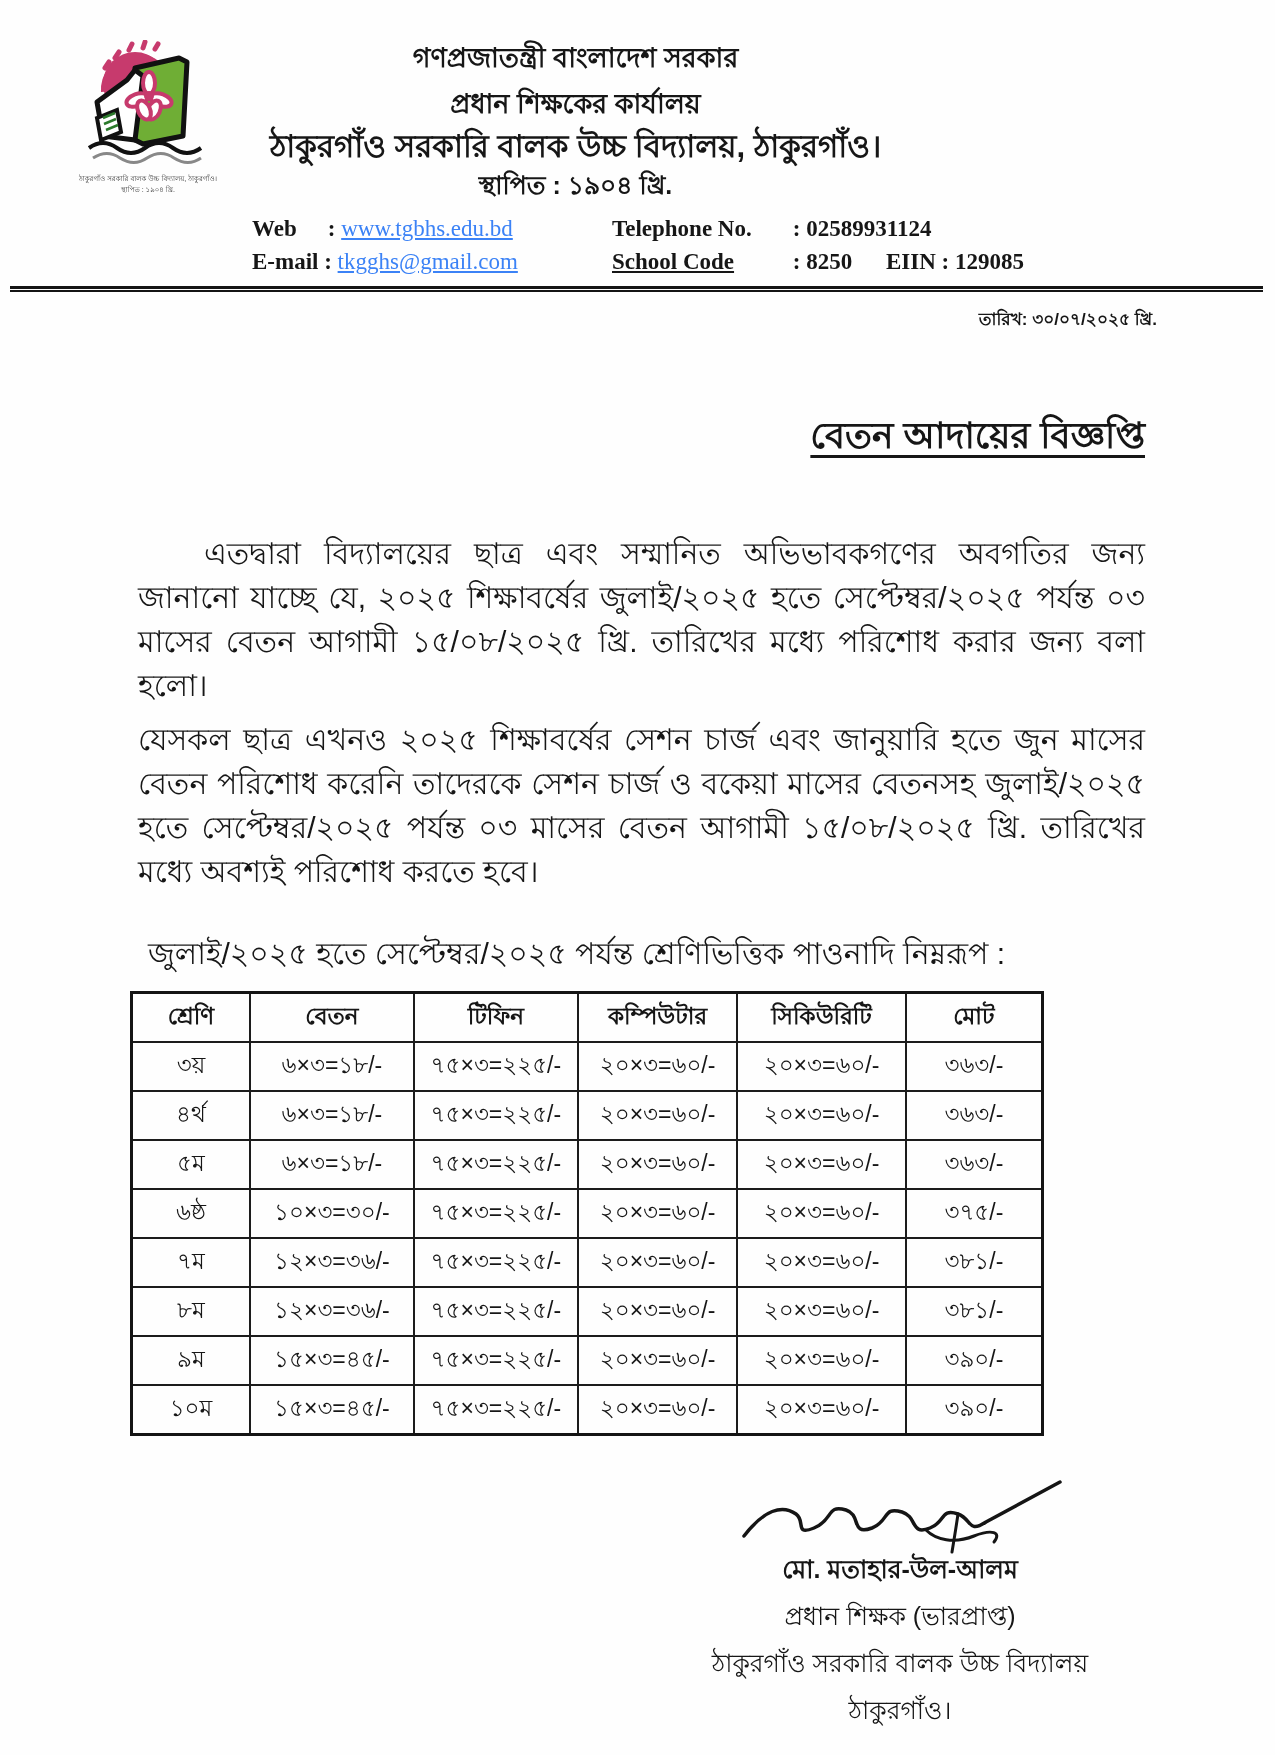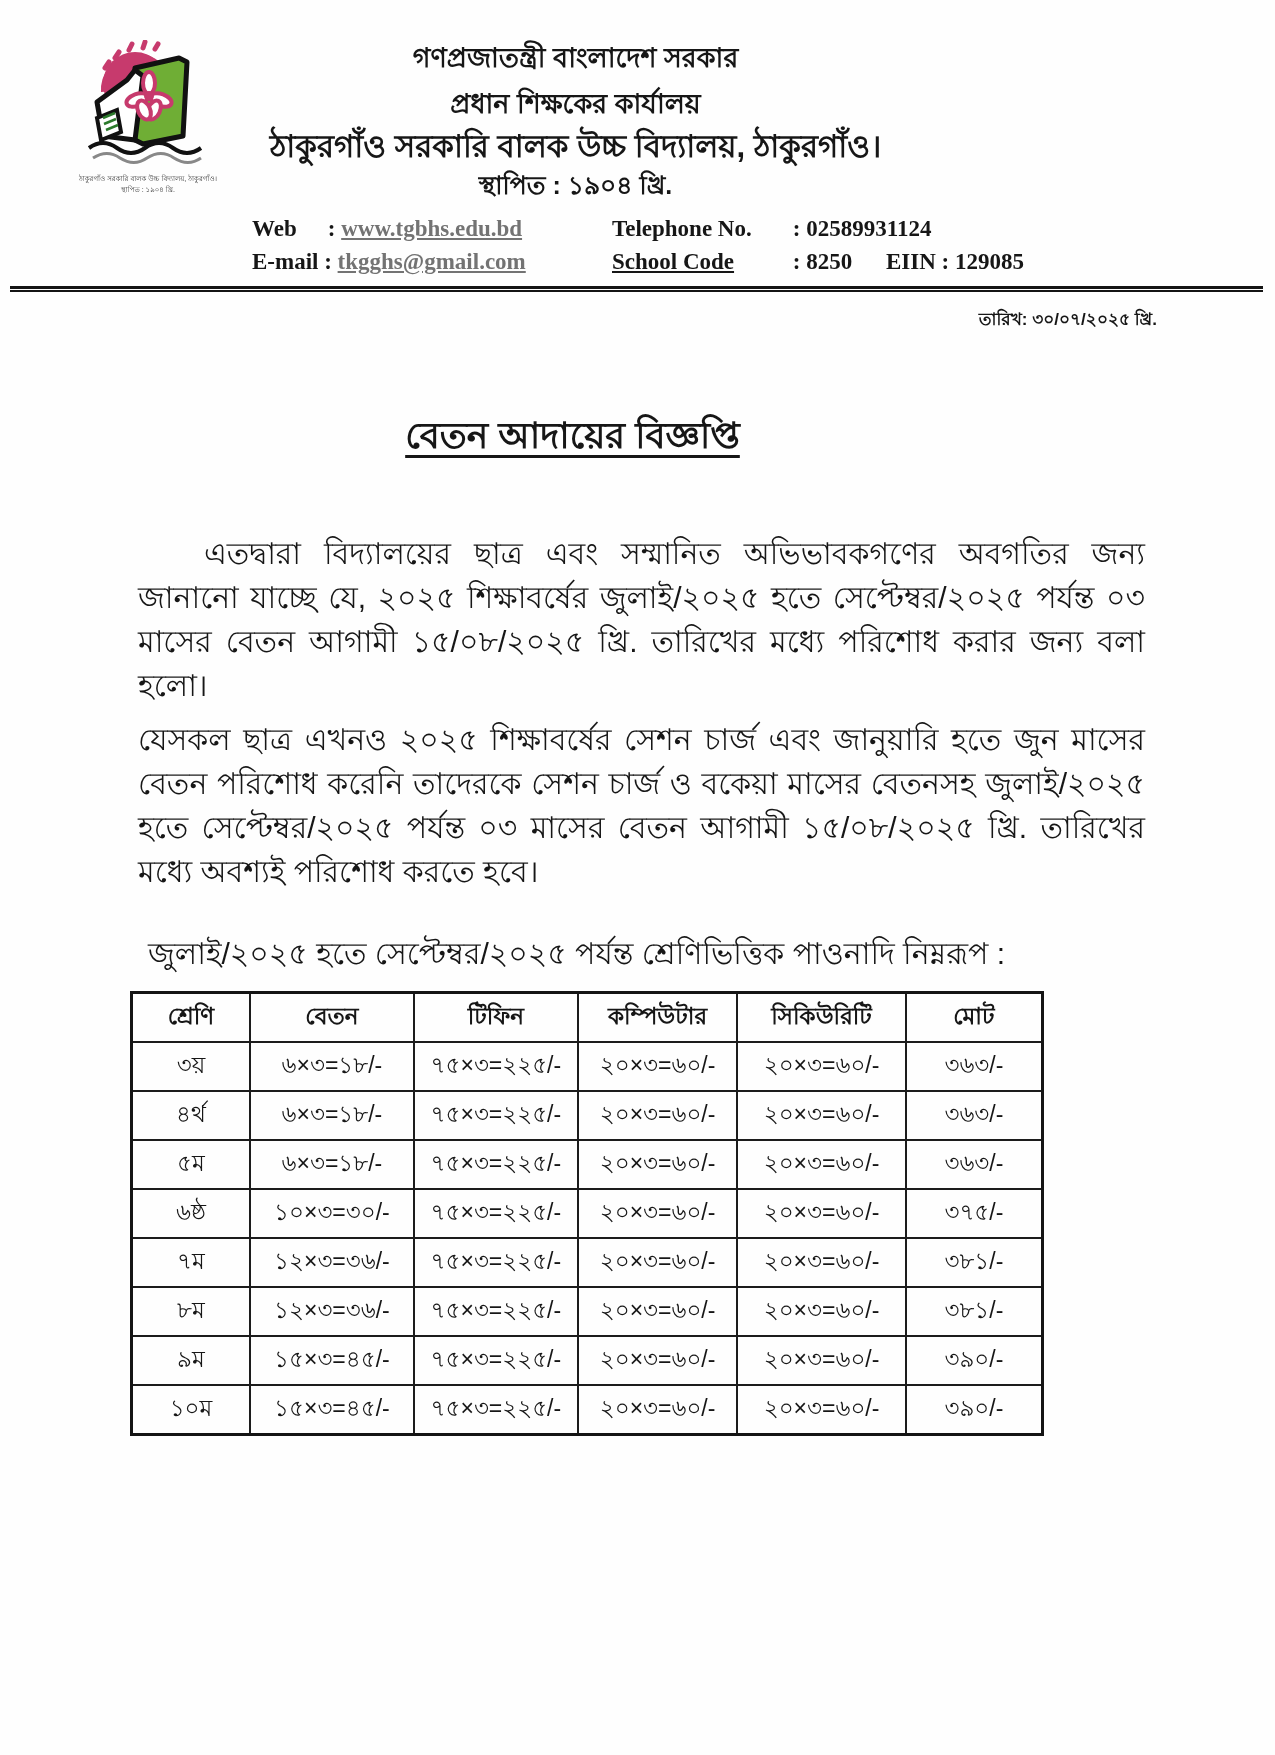--- a/index.html
+++ b/index.html
@@ -18,29 +18,29 @@
   .h-est    { font-size:25px; font-weight:bold; margin-top:4px; }
   
   .contact { display:flex; padding-left:252px; margin-top:10px;
              font-family:"Liberation Serif","DejaVu Serif",serif; font-weight:bold; font-size:23px; }
   .contact-col { line-height:33px; }
   .contact-left { width:360px; }
   .c-label { display:inline-block; }
   .c-label-web { width:70px; }
   .c-label-phone { display:inline-block; width:175px; }
   .c-label-code  { display:inline-block; width:175px;text-decoration:underline; }
-  a.link { color:#737373; text-decoration:underline; font-weight:bold; }
+  a.link { color:#3b82f6; text-decoration:underline; font-weight:normal; }
   .eiin { margin-left:28px; }
   
   .rule { margin:8px 12px 0 10px; height:6px;
           border-top:3px solid #141414; border-bottom:2px solid #141414; }
   .date-line { text-align:right; padding-right:118px; margin-top:14px;
                font-size:17px; font-weight:600; }
   
-  .title-wrap { text-align:center; margin-top:74px; margin-right:130px; }
+  .title-wrap { text-align:right; margin-top:74px; margin-right:130px; }
   .notice-title { display:inline-block; font-size:36px; font-weight:bold;
                   text-decoration:underline; text-underline-offset:7px;
                   text-decoration-thickness:2.5px; }
   
   .body-text { margin:64px 130px 0 138px; font-size:30px; line-height:44px;
                text-align:justify; }
   .para1 { text-indent:66px; }
   .para2 { margin-top:10px; }
   
   .table-caption { margin:36px 0 10px 148px; font-size:30px; font-weight:normal; }
@@ -228,14 +228,25 @@
           <td>১০ম</td>
           <td>১৫×৩=৪৫/-</td>
           <td>৭৫×৩=২২৫/-</td>
           <td>২০×৩=৬০/-</td>
           <td>২০×৩=৬০/-</td>
           <td>৩৯০/-</td>
         </tr>
       </tbody>
   </table>
 
+  <div class="sig-block">
+    <svg class="sig-svg" width="340" height="86" viewBox="0 0 340 86">
+      <path d="M14 66 C 34 40, 52 34, 66 44 C 76 51, 64 66, 84 58 C 104 50, 96 34, 116 40 C 132 45, 120 66, 142 58 C 160 51, 152 36, 172 42 C 188 47, 180 66, 200 58 C 216 52, 210 38, 228 44 C 242 49, 238 64, 256 52 L 330 12" fill="none" stroke="#151515" stroke-width="3.5" stroke-linecap="round"></path>
+      <path d="M196 60 C 206 70, 224 74, 244 66 C 262 59, 272 62, 264 72" fill="none" stroke="#151515" stroke-width="3" stroke-linecap="round"></path>
+      <path d="M228 44 C 226 58, 224 70, 222 82" fill="none" stroke="#151515" stroke-width="3" stroke-linecap="round"></path>
+    </svg>
+    <div class="sig-name">মো. মতাহার-উল-আলম</div>
+    <div class="sig-desig">প্রধান শিক্ষক (ভারপ্রাপ্ত)</div>
+    <div class="sig-school">ঠাকুরগাঁও সরকারি বালক উচ্চ বিদ্যালয়</div>
+    <div class="sig-place">ঠাকুরগাঁও।</div>
+  </div>
 
 </div>
 
 </body></html>

